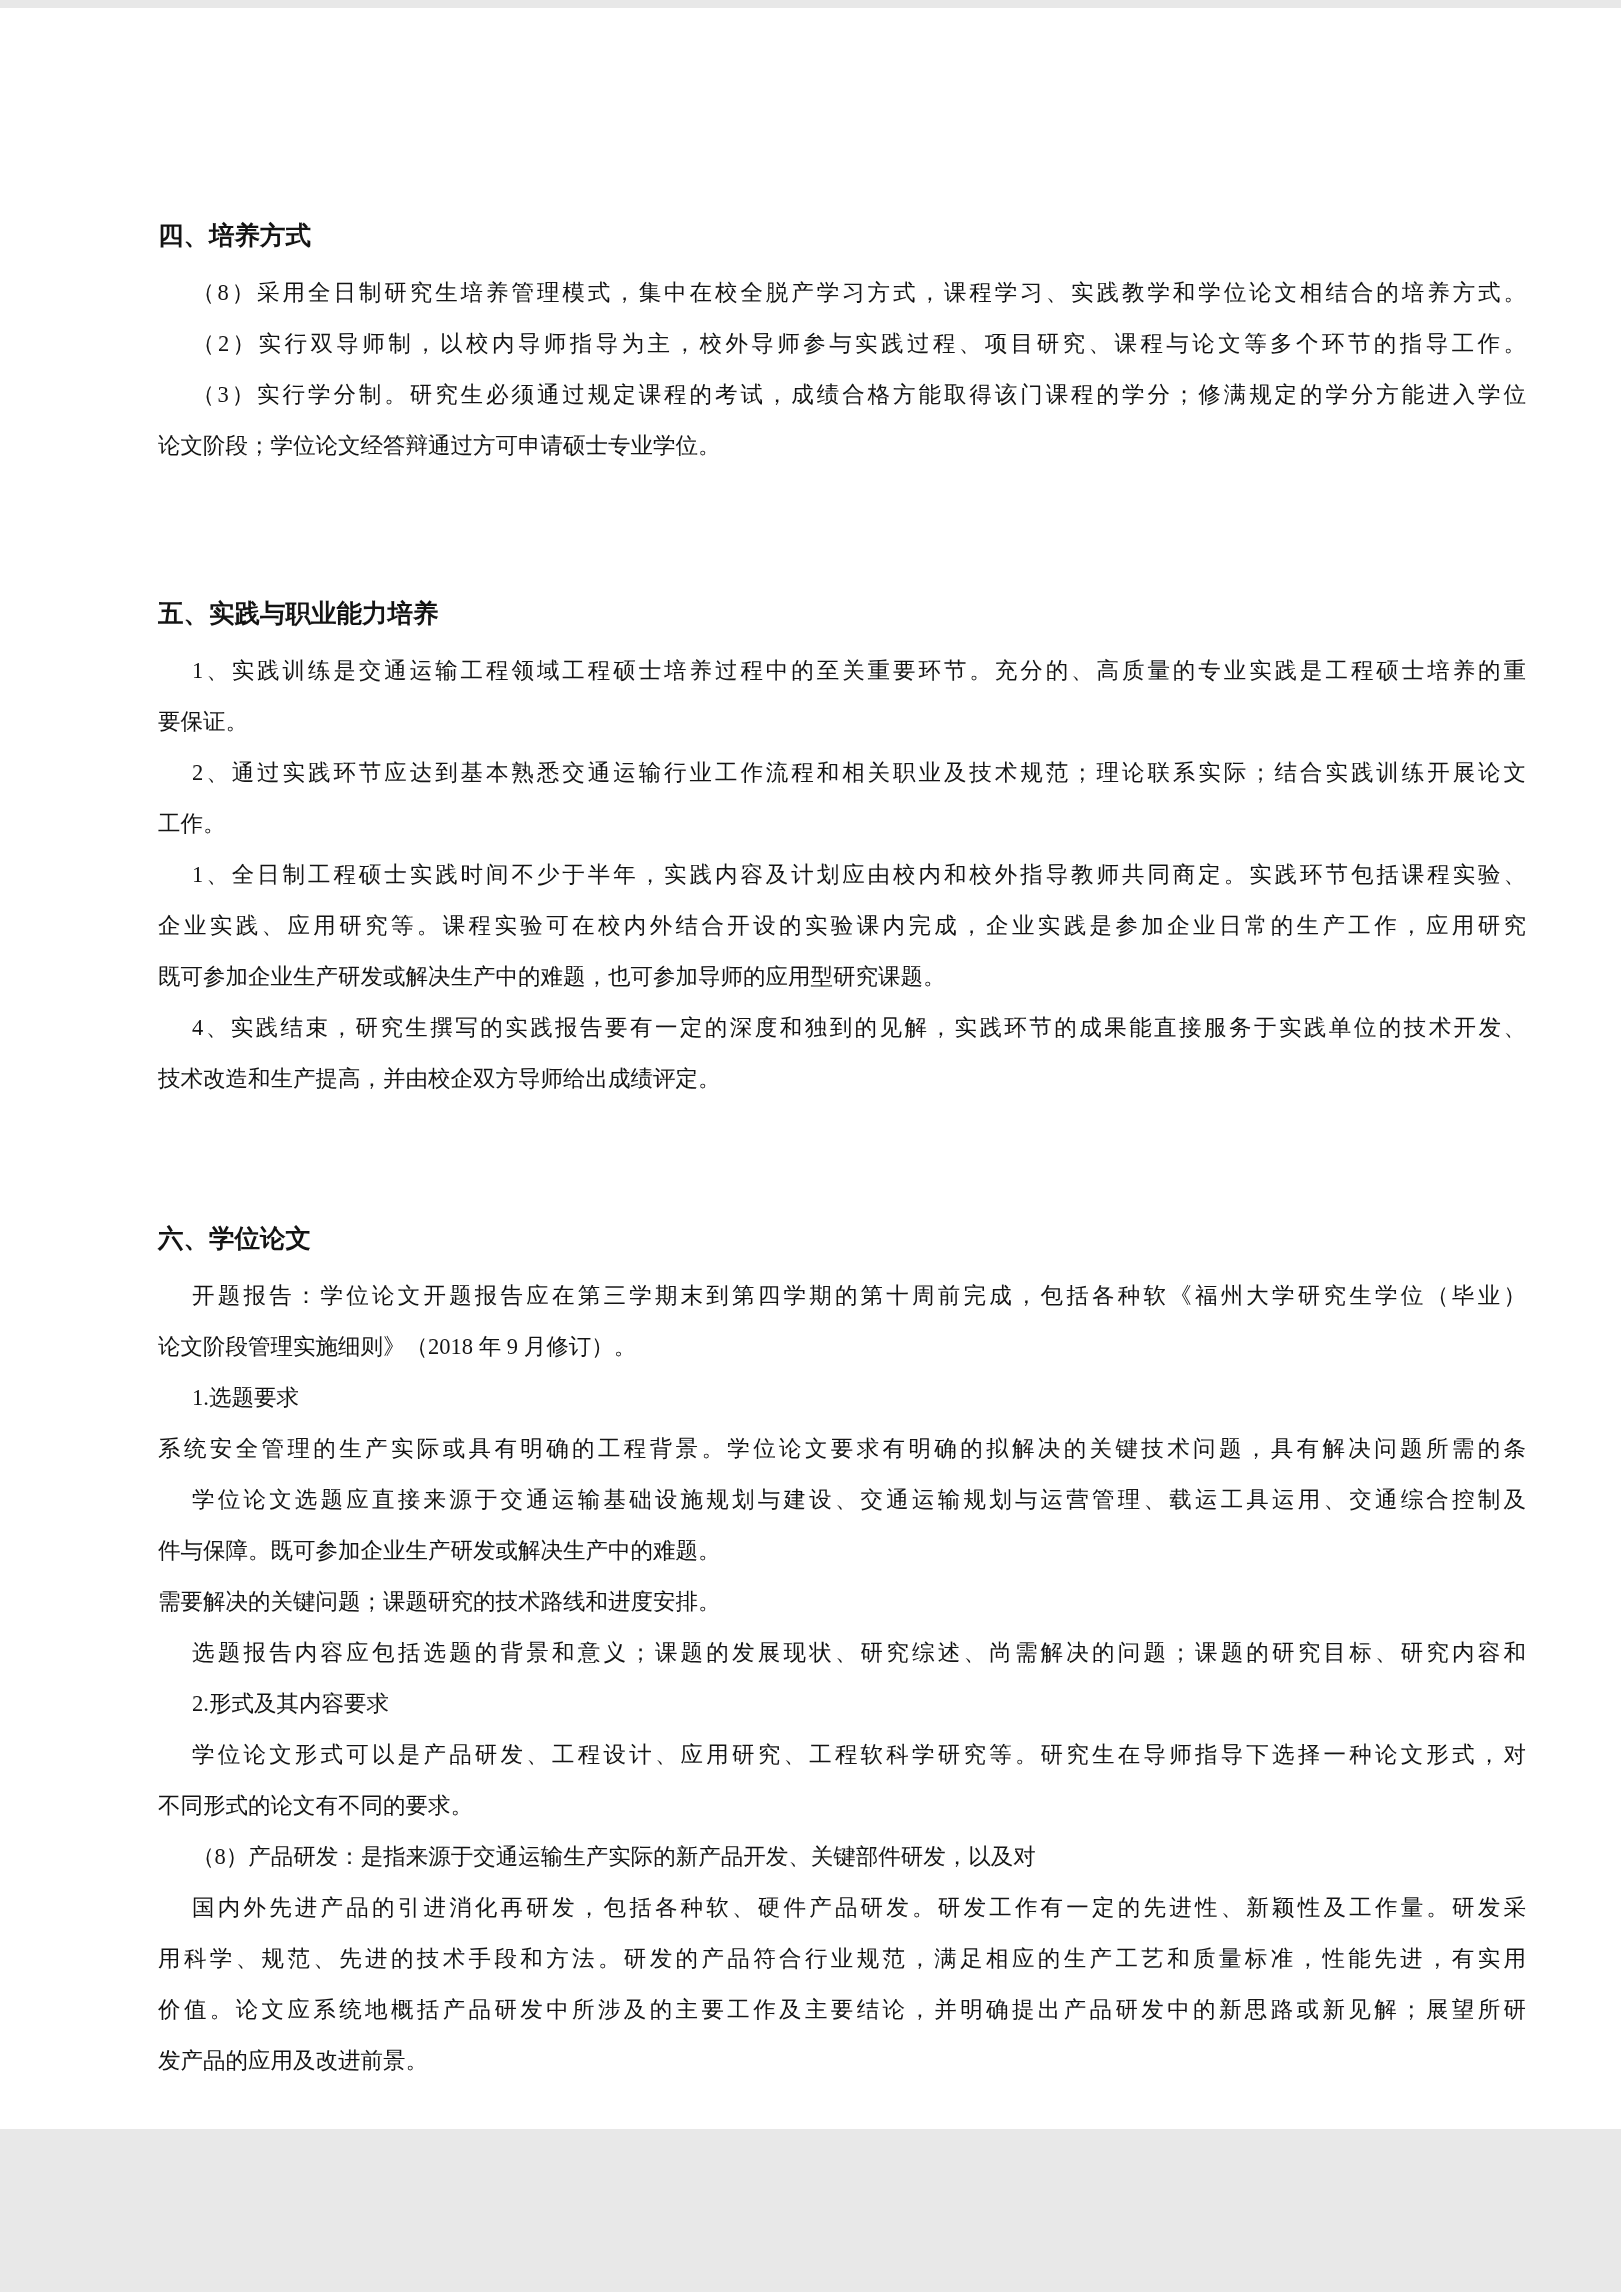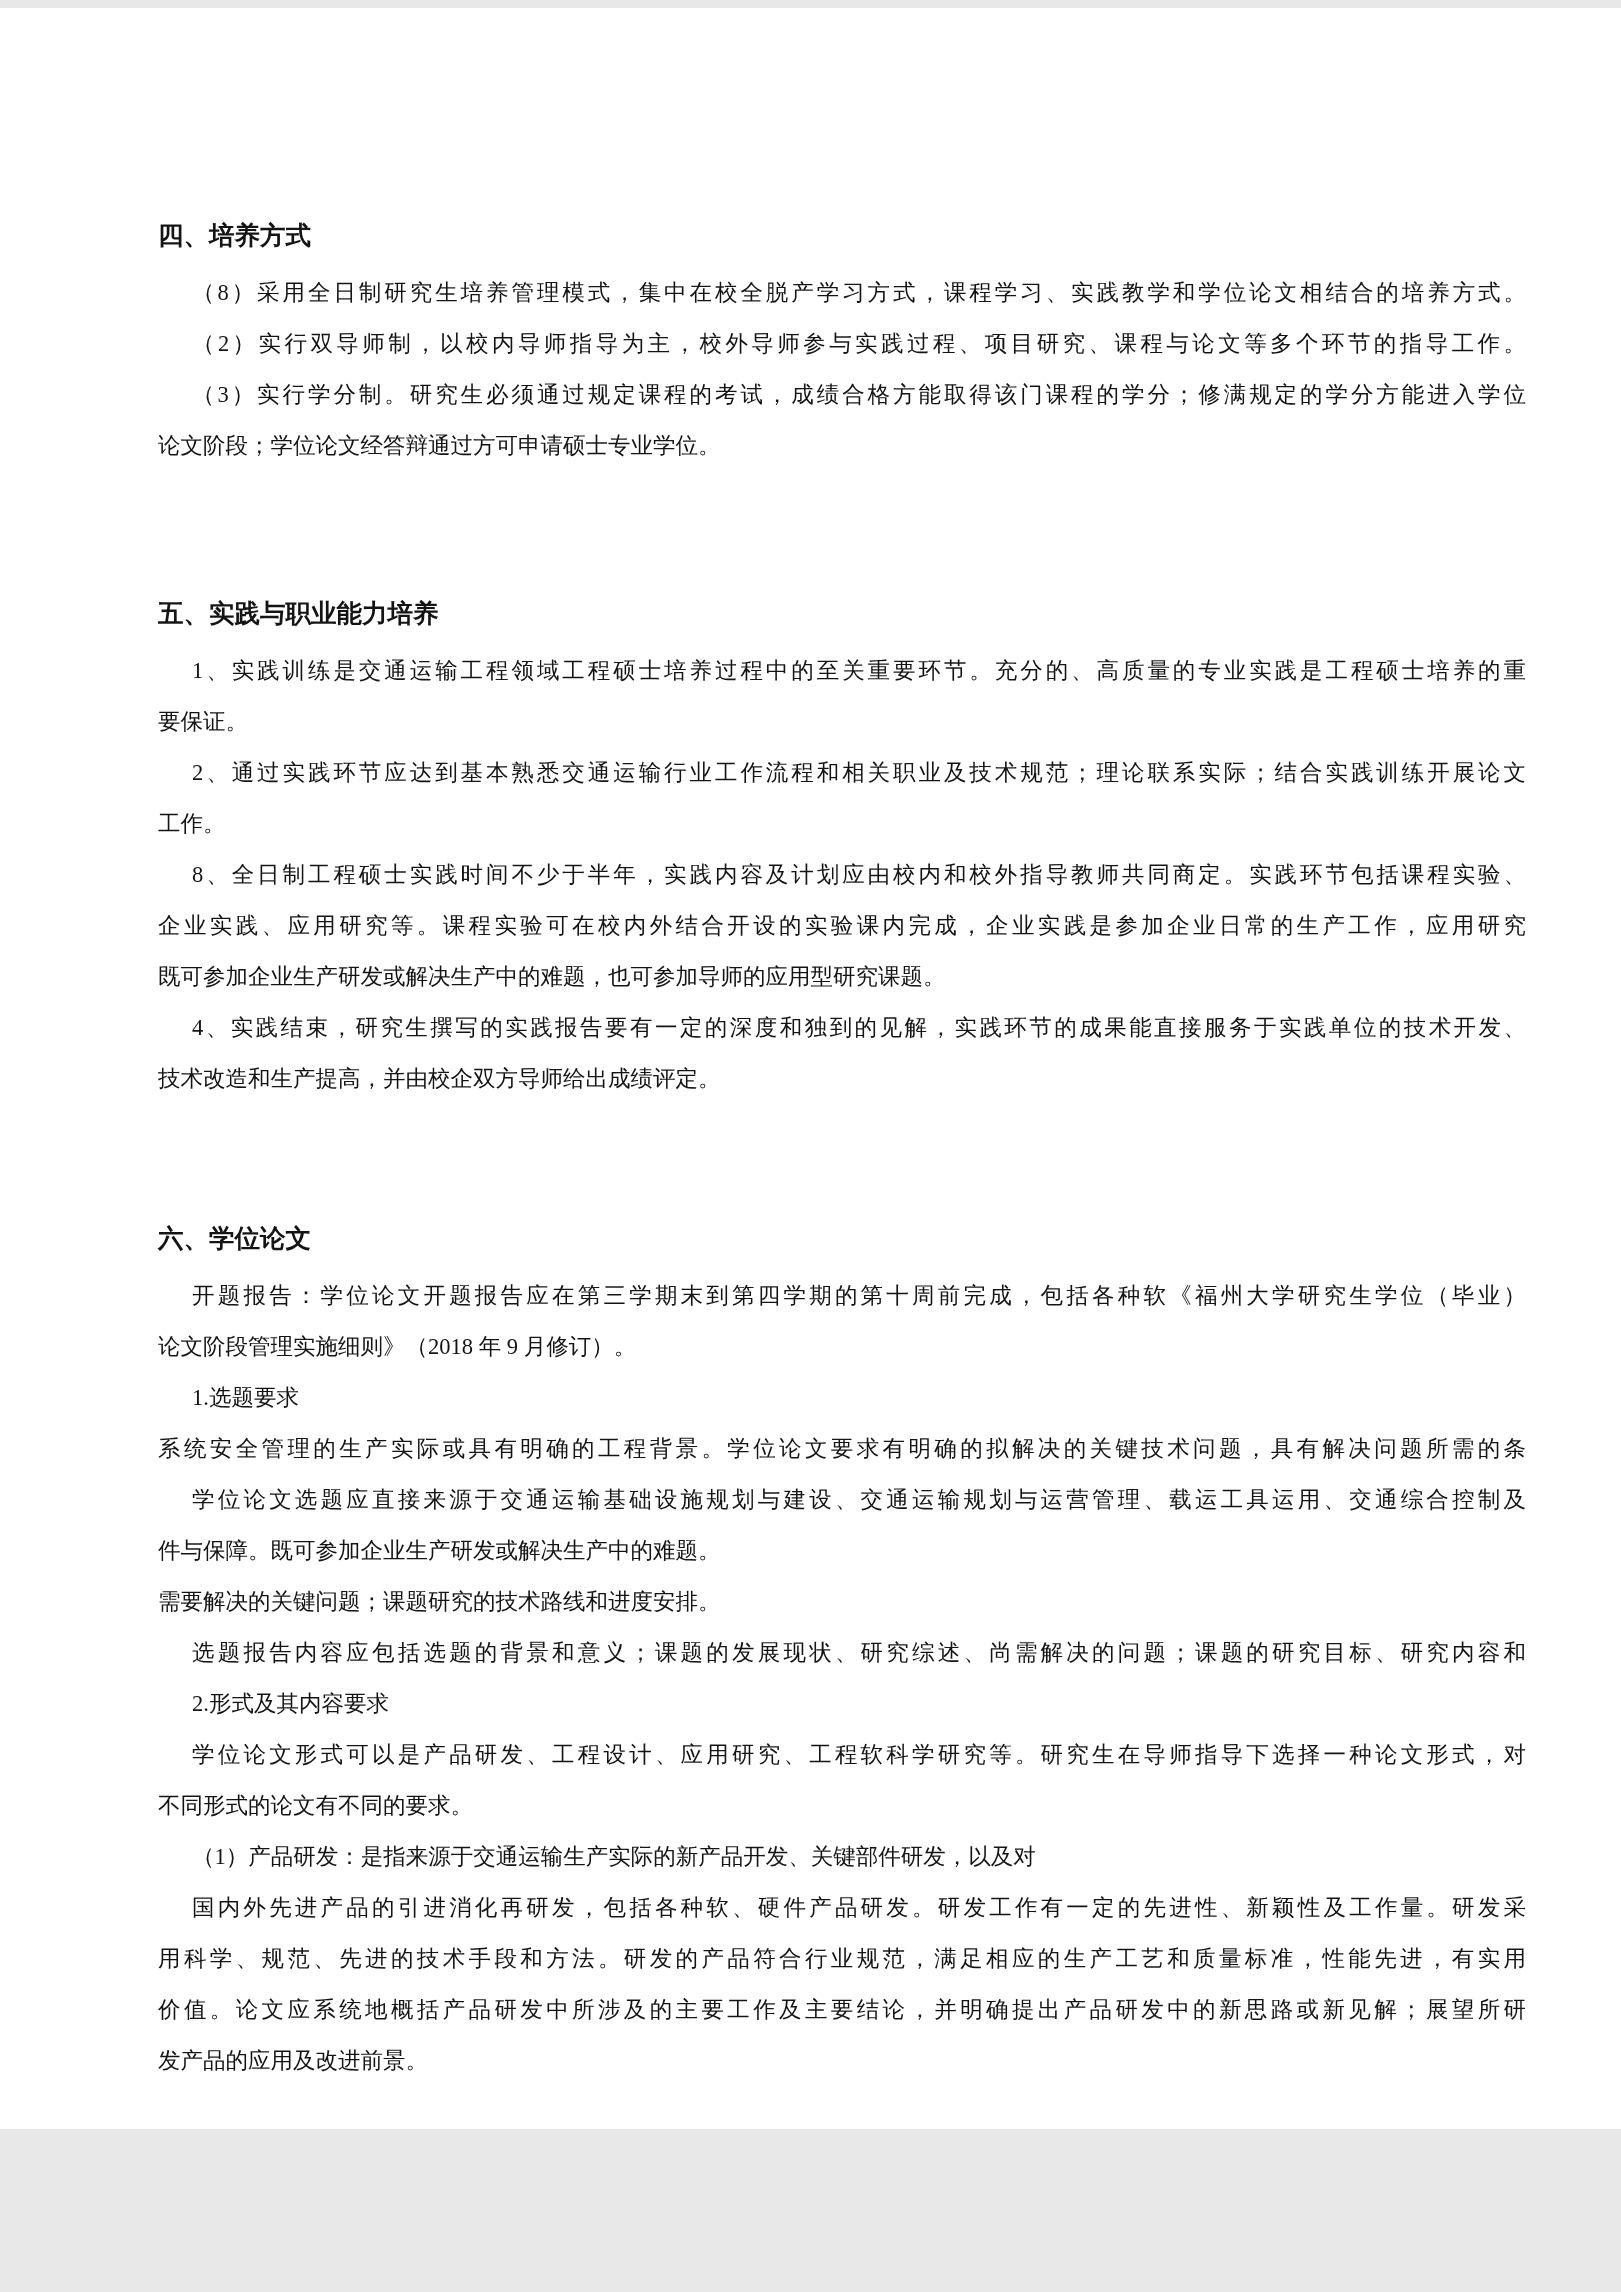--- a/index.html
+++ b/index.html
@@ -70,21 +70,21 @@
         <div class="section-heading">五、实践与职业能力培养</div>
         <div class="para">
           <div class="line jl fi">1、实践训练是交通运输工程领域工程硕士培养过程中的至关重要环节。充分的、高质量的专业实践是工程硕士培养的重</div>
           <div class="line">要保证。</div>
         </div>
         <div class="para">
           <div class="line jl fi">2、通过实践环节应达到基本熟悉交通运输行业工作流程和相关职业及技术规范；理论联系实际；结合实践训练开展论文</div>
           <div class="line">工作。</div>
         </div>
         <div class="para">
-          <div class="line jl fi">8、全日制工程硕士实践时间不少于半年，实践内容及计划应由校内和校外指导教师共同商定。实践环节包括课程实验、</div>
+          <div class="line jl fi">1、全日制工程硕士实践时间不少于半年，实践内容及计划应由校内和校外指导教师共同商定。实践环节包括课程实验、</div>
           <div class="line jl">企业实践、应用研究等。课程实验可在校内外结合开设的实验课内完成，企业实践是参加企业日常的生产工作，应用研究</div>
           <div class="line">既可参加企业生产研发或解决生产中的难题，也可参加导师的应用型研究课题。</div>
         </div>
         <div class="para">
           <div class="line jl fi">4、实践结束，研究生撰写的实践报告要有一定的深度和独到的见解，实践环节的成果能直接服务于实践单位的技术开发、</div>
           <div class="line">技术改造和生产提高，并由校企双方导师给出成绩评定。</div>
         </div>
       </div>
       <div class="section gap-2">
         <div class="section-heading">六、学位论文</div>
@@ -105,21 +105,21 @@
           <div class="line jl fi">选题报告内容应包括选题的背景和意义；课题的发展现状、研究综述、尚需解决的问题；课题的研究目标、研究内容和</div>
         </div>
         <div class="para">
           <div class="line fi">2.形式及其内容要求</div>
         </div>
         <div class="para">
           <div class="line jl fi">学位论文形式可以是产品研发、工程设计、应用研究、工程软科学研究等。研究生在导师指导下选择一种论文形式，对</div>
           <div class="line">不同形式的论文有不同的要求。</div>
         </div>
         <div class="para">
-          <div class="line fi">（1）产品研发：是指来源于交通运输生产实际的新产品开发、关键部件研发，以及对</div>
+          <div class="line fi">（8）产品研发：是指来源于交通运输生产实际的新产品开发、关键部件研发，以及对</div>
         </div>
         <div class="para">
           <div class="line jl fi">国内外先进产品的引进消化再研发，包括各种软、硬件产品研发。研发工作有一定的先进性、新颖性及工作量。研发采</div>
           <div class="line jl">用科学、规范、先进的技术手段和方法。研发的产品符合行业规范，满足相应的生产工艺和质量标准，性能先进，有实用</div>
           <div class="line jl">价值。论文应系统地概括产品研发中所涉及的主要工作及主要结论，并明确提出产品研发中的新思路或新见解；展望所研</div>
           <div class="line">发产品的应用及改进前景。</div>
         </div>
       </div>
     </div>
 </div>

